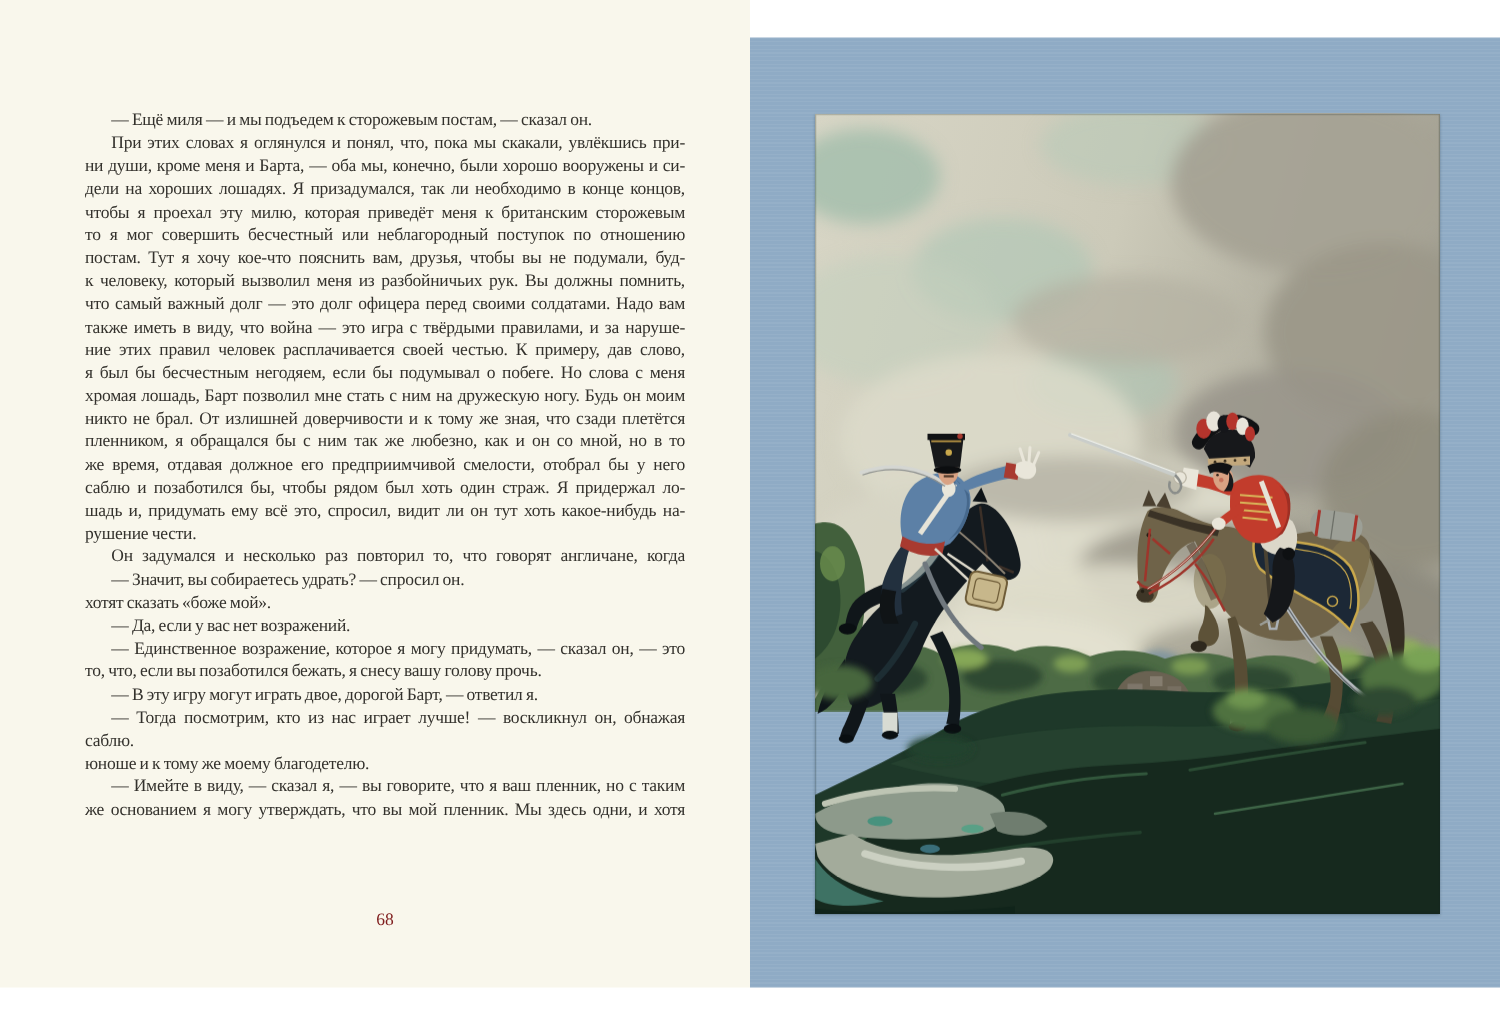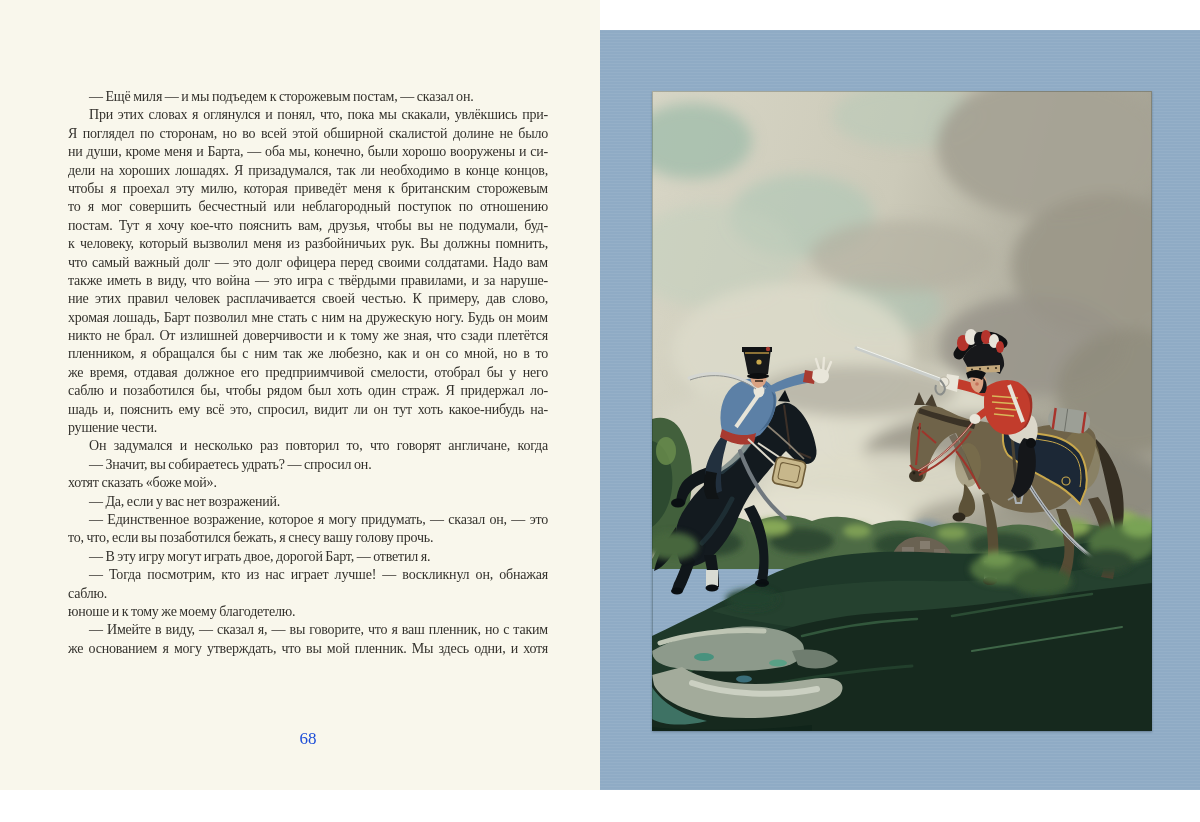--- a/index.html
+++ b/index.html
@@ -22,21 +22,21 @@
   .text-line{
     font-size:14px;line-height:18.4px;height:18.4px;
     letter-spacing:-0.2px;word-spacing:-0.6px;
     text-align:justify;text-align-last:justify;
     overflow:hidden;white-space:normal;
   }
   .text-line.indent{text-indent:21px;}
   .text-line.para-end{text-align-last:left;}
   .page-number{
     position:absolute;left:68px;top:729px;width:480px;
-    text-align:center;font-size:17px;color:#1d4ed8;
+    text-align:center;font-size:14px;color:#7f1d1d;
   }
 
   
   .right-page{
     position:absolute;left:600px;top:30px;width:600px;height:760px;
     background:
       repeating-linear-gradient(180deg, rgba(255,255,255,0.055) 0 1px, rgba(0,0,0,0.0) 1px 3px),
       #8fabc5;
   }
   .illustration{
@@ -47,36 +47,36 @@
 </style>
 </head>
 <body>
 
 <div class="spread">
 
   <div class="left-page">
     <div class="text-block">
         <div class="text-line indent para-end">— Ещё миля — и мы подъедем к сторожевым постам, — сказал он.</div>
         <div class="text-line indent">При этих словах я оглянулся и понял, что, пока мы скакали, увлёкшись при-</div>
-        <div class="text-line">Я поглядел по сторонам, но во всей этой обширной скалистой долине не было</div>
         <div class="text-line">ни души, кроме меня и Барта, — оба мы, конечно, были хорошо вооружены и си-</div>
         <div class="text-line">дели на хороших лошадях. Я призадумался, так ли необходимо в конце концов,</div>
         <div class="text-line">чтобы я проехал эту милю, которая приведёт меня к британским сторожевым</div>
         <div class="text-line">то я мог совершить бесчестный или неблагородный поступок по отношению</div>
         <div class="text-line">постам. Тут я хочу кое-что пояснить вам, друзья, чтобы вы не подумали, буд-</div>
         <div class="text-line">к человеку, который вызволил меня из разбойничьих рук. Вы должны помнить,</div>
         <div class="text-line">что самый важный долг — это долг офицера перед своими солдатами. Надо вам</div>
         <div class="text-line">также иметь в виду, что война — это игра с твёрдыми правилами, и за наруше-</div>
         <div class="text-line">ние этих правил человек расплачивается своей честью. К примеру, дав слово,</div>
+        <div class="text-line">я был бы бесчестным негодяем, если бы подумывал о побеге. Но слова с меня</div>
         <div class="text-line">хромая лошадь, Барт позволил мне стать с ним на дружескую ногу. Будь он моим</div>
         <div class="text-line">никто не брал. От излишней доверчивости и к тому же зная, что сзади плетётся</div>
         <div class="text-line">пленником, я обращался бы с ним так же любезно, как и он со мной, но в то</div>
         <div class="text-line">же время, отдавая должное его предприимчивой смелости, отобрал бы у него</div>
         <div class="text-line">саблю и позаботился бы, чтобы рядом был хоть один страж. Я придержал ло-</div>
-        <div class="text-line">шадь и, пояснить ему всё это, спросил, видит ли он тут хоть какое-нибудь на-</div>
+        <div class="text-line">шадь и, придумать ему всё это, спросил, видит ли он тут хоть какое-нибудь на-</div>
         <div class="text-line para-end">рушение чести.</div>
         <div class="text-line indent">Он задумался и несколько раз повторил то, что говорят англичане, когда</div>
         <div class="text-line indent para-end">— Значит, вы собираетесь удрать? — спросил он.</div>
         <div class="text-line para-end">хотят сказать «боже мой».</div>
         <div class="text-line indent para-end">— Да, если у вас нет возражений.</div>
         <div class="text-line indent">— Единственное возражение, которое я могу придумать, — сказал он, — это</div>
         <div class="text-line para-end">то, что, если вы позаботился бежать, я снесу вашу голову прочь.</div>
         <div class="text-line indent para-end">— В эту игру могут играть двое, дорогой Барт, — ответил я.</div>
         <div class="text-line indent">— Тогда посмотрим, кто из нас играет лучше! — воскликнул он, обнажая</div>
         <div class="text-line para-end">саблю.</div>

